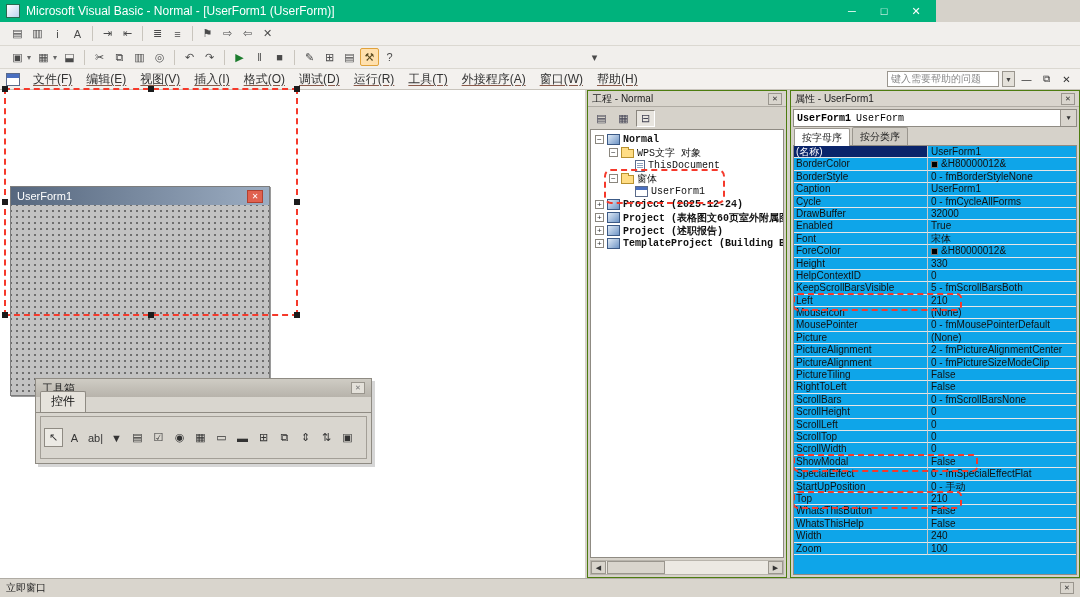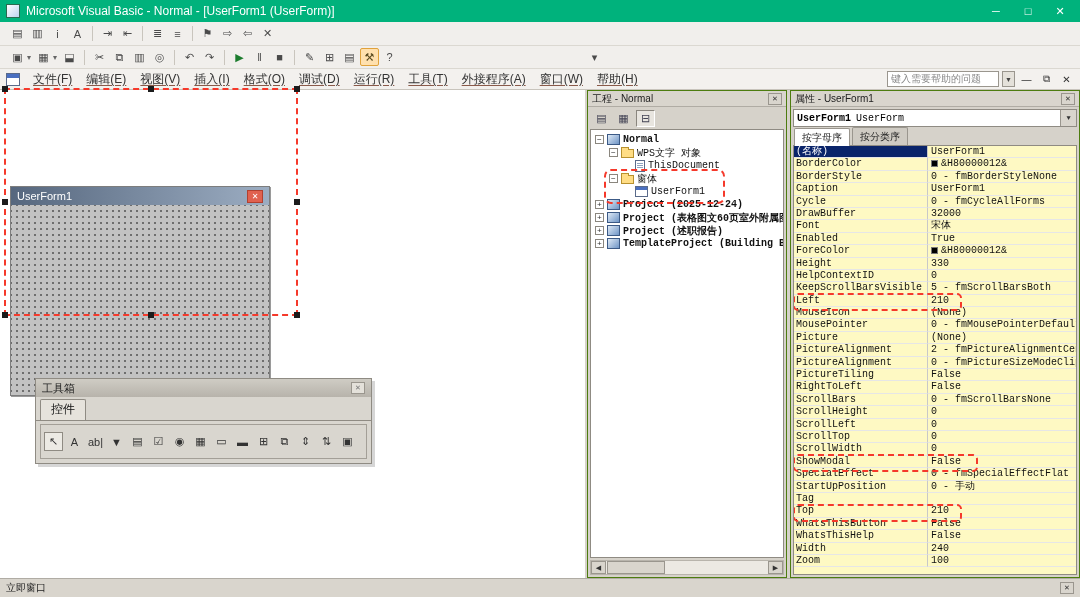--- a/index.html
+++ b/index.html
@@ -5,21 +5,21 @@
   * { box-sizing: border-box; margin: 0; padding: 0; }
   html,body { width:1080px; height:597px; }
   body {
     position: relative;
     font-family: "Liberation Sans", sans-serif;
     background: #d6d2ca;
     overflow: hidden;
     user-select: none;
   }
   
-  .titlebar{position:absolute;left:0;top:0;width:1080px;height:22px;background:#00b27c;color:#fff;display:flex;align-items:center;padding:0 6px;font-size:12px;z-index:2}
+  .titlebar{position:absolute;left:0;top:0;width:936px;height:22px;background:#00b27c;color:#fff;display:flex;align-items:center;padding:0 6px;font-size:12px;z-index:2}
   .app-icon{width:14px;height:14px;margin-right:6px;background:linear-gradient(135deg,#ffffff,#bcd3ef);border:1px solid #2a6a4f;flex:none}
   .win-controls{margin-left:auto;display:flex;gap:4px}
   .wbtn{width:28px;height:18px;display:flex;align-items:center;justify-content:center;font-size:11px;color:#fff}
   
   .toolbar{position:absolute;left:0;width:1080px;background:#f1efec;border-bottom:1px solid #dbd8d1;display:flex;align-items:center;padding-left:8px}
   #toolbar1-buttons,#toolbar2-buttons{display:flex;align-items:center;gap:1px;width:100%}
   .toolbar1{top:22px;height:24px}
   .toolbar2{top:46px;height:23px}
   .tbtn{width:19px;height:18px;display:flex;align-items:center;justify-content:center;font-size:11px;color:#4a4a4a;border:1px solid transparent;border-radius:2px}
   .tbtn.active{background:#ffe0ae;border:1px solid #e0a23c;color:#5a4a20}
@@ -38,21 +38,21 @@
   
   .design-area{position:absolute;left:0;top:90px;width:585px;height:488px;background:#ffffff}
   .form-window{position:absolute;left:10px;top:96px;width:260px;height:210px;border:1px solid #7d7d7d;background:#c2c2c2;box-shadow:1px 1px 0 #9a9a9a;z-index:1}
   .form-titlebar{height:18px;background:linear-gradient(90deg,#56677e,#9cadc2);color:#fff;font-size:11px;display:flex;align-items:center;padding:0 6px}
   .form-close{margin-left:auto;width:16px;height:13px;background:#e0614f;color:#fff;font-size:8px;display:flex;align-items:center;justify-content:center;border:1px solid #b2402f}
   .form-body{position:absolute;left:0;right:0;top:18px;bottom:0;background-color:#c2c2c2;background-image:radial-gradient(circle,#6e6e6e 0.8px,transparent 0.9px);background-size:6px 6px;background-position:3px 3px}
   
   .toolbox{position:absolute;left:35px;top:378px;width:337px;height:86px;background:#d9d6cf;border:1px solid #8f8b83;box-shadow:3px 3px 0 rgba(90,90,90,.25);z-index:4;display:flex;flex-direction:column}
   .tb-title{height:18px;background:linear-gradient(#cfccc4,#b7b3ab);display:flex;align-items:center;font-size:11px;color:#222;padding:0 6px}
   .tb-close{margin-left:auto;width:14px;height:12px;background:#e4e1da;border:1px solid #9a968e;font-size:7px;color:#777;display:flex;align-items:center;justify-content:center}
-  .tb-tabs{height:24px;display:flex;align-items:flex-end;border-bottom:1px solid #8f8b83;padding-left:4px}
+  .tb-tabs{height:16px;display:flex;align-items:flex-end;border-bottom:1px solid #8f8b83;padding-left:4px}
   .tb-tab{font-size:12px;color:#111;padding:1px 10px 2px;border:1px solid #8f8b83;border-bottom:none;background:#e6e3dc;border-radius:2px 2px 0 0}
   .tb-body{flex:1;margin:3px 4px 4px;border:1px solid #a39f97;background:#d9d6cf;display:flex;align-items:center;padding:2px 3px;gap:2px}
   .tool{width:19px;height:19px;display:flex;align-items:center;justify-content:center;font-size:11px;color:#333;border:1px solid transparent;white-space:nowrap}
   .tool.active{border:1px solid #8f8b83;background:#eceae4}
   
   .panel{position:absolute;top:90px;background:#d6d2ca;border:1px solid #4d7c0f;display:flex;flex-direction:column}
   .panel-header{height:16px;background:#d9d5cd;border-bottom:1px solid #b0aca4;display:flex;align-items:center;font-size:10px;color:#222;padding:0 4px;flex:none}
   .panel-close{margin-left:auto;width:14px;height:12px;background:#d9d5cd;border:1px solid #9a968e;font-size:7px;color:#333;display:flex;align-items:center;justify-content:center}
   
   .project-panel{left:587px;width:200px;height:488px}
@@ -77,21 +77,21 @@
   .sarrow{width:15px;height:100%;background:#d9d5cd;border:1px solid #9a968e;font-size:7px;color:#333;display:flex;align-items:center;justify-content:center;flex:none}
   .sthumb{width:58px;height:100%;background:#d9d5cd;border:1px solid #9a968e;margin-left:1px}
   
   .props-panel{left:790px;width:290px;height:488px}
   .obj-combo{height:18px;margin:2px 2px 1px;background:#fff;border:1px solid #8f8b83;display:flex;align-items:center;font-family:"Liberation Mono",monospace;font-size:10px;padding-left:3px;flex:none}
   .obj-name{font-weight:bold;margin-right:5px}
   .combo-arrow{width:16px;height:16px;margin-left:auto;background:#d9d5cd;border-left:1px solid #9a968e;font-size:7px;color:#333;display:flex;align-items:center;justify-content:center}
   .props-tabs{height:17px;display:flex;align-items:flex-end;padding-left:3px;flex:none}
   .ptab{font-size:10px;color:#222;padding:2px 7px 1px;border:1px solid #9a968e;border-bottom:none;border-radius:2px 2px 0 0;background:#cfcbc3;margin-right:2px}
   .ptab.active{background:#fff;position:relative;top:2px;padding-bottom:2px}
-  .prop-grid{flex:1;background:#fef9c3;border:1px solid #8f8b83;margin:0 2px 2px;overflow:hidden;font-family:Liberation Mono, monospace;font-size:10px}
+  .prop-grid{flex:1;background:#0ea5e9;border:1px solid #8f8b83;margin:0 2px 2px;overflow:hidden;font-family:Liberation Sans, sans-serif;font-size:10px}
   .prop-row{display:flex;height:12.4px;line-height:12.4px;position:relative}
   .pname{width:134px;flex:none;border-right:1px solid #c8c8c8;border-bottom:1px solid #e6e6e6;padding:0 2px;overflow:hidden;white-space:nowrap;color:#111}
   .pval{flex:1;border-bottom:1px solid #e6e6e6;padding:0 3px;overflow:hidden;white-space:nowrap;color:#111}
   .prop-row.selected .pname{background:#0a246a;color:#fff}
   .swatch{display:inline-block;width:7px;height:7px;border:1px solid #777;margin-right:3px;vertical-align:middle}
   .prop-row.hl::after{content:"";position:absolute;left:-1px;top:-1.5px;height:14px;width:var(--hlw,165px);border:2px dashed #f5392b;border-radius:5px;pointer-events:none;z-index:3}
   
   .immediate{position:absolute;left:0;bottom:0;width:1080px;height:19px;background:#d9d5cd;border-top:1px solid #b0aca4;display:flex;align-items:center;font-size:10px;color:#222;padding:0 6px}
   
   .anno{position:absolute;border:2px dashed #f5392b;z-index:6;pointer-events:none}
@@ -333,26 +333,26 @@
       </div>
       <div class="prop-row">
         <span class="pname">Cycle</span>
         <span class="pval">0 - fmCycleAllForms</span>
       </div>
       <div class="prop-row">
         <span class="pname">DrawBuffer</span>
         <span class="pval">32000</span>
       </div>
       <div class="prop-row">
+        <span class="pname">Enabled</span>
+        <span class="pval">True</span>
+      </div>
+      <div class="prop-row">
         <span class="pname">Font</span>
         <span class="pval">宋体</span>
-      </div>
-      <div class="prop-row">
-        <span class="pname">Enabled</span>
-        <span class="pval">True</span>
       </div>
       <div class="prop-row">
         <span class="pname">ForeColor</span>
         <span class="pval"><span class="swatch" style="background: rgb(0, 0, 0);"></span>&amp;H80000012&amp;</span>
       </div>
       <div class="prop-row">
         <span class="pname">Height</span>
         <span class="pval">330</span>
       </div>
       <div class="prop-row">
@@ -420,24 +420,20 @@
         <span class="pval">False</span>
       </div>
       <div class="prop-row">
         <span class="pname">SpecialEffect</span>
         <span class="pval">0 - fmSpecialEffectFlat</span>
       </div>
       <div class="prop-row">
         <span class="pname">StartUpPosition</span>
         <span class="pval">0 - 手动</span>
       </div>
-      <div class="prop-row">
-        <span class="pname">Tag</span>
-        <span class="pval"></span>
-      </div>
       <div class="prop-row hl" style="--hlw: 165px;">
         <span class="pname">Top</span>
         <span class="pval">210</span>
       </div>
       <div class="prop-row">
         <span class="pname">WhatsThisButton</span>
         <span class="pval">False</span>
       </div>
       <div class="prop-row">
         <span class="pname">WhatsThisHelp</span>

